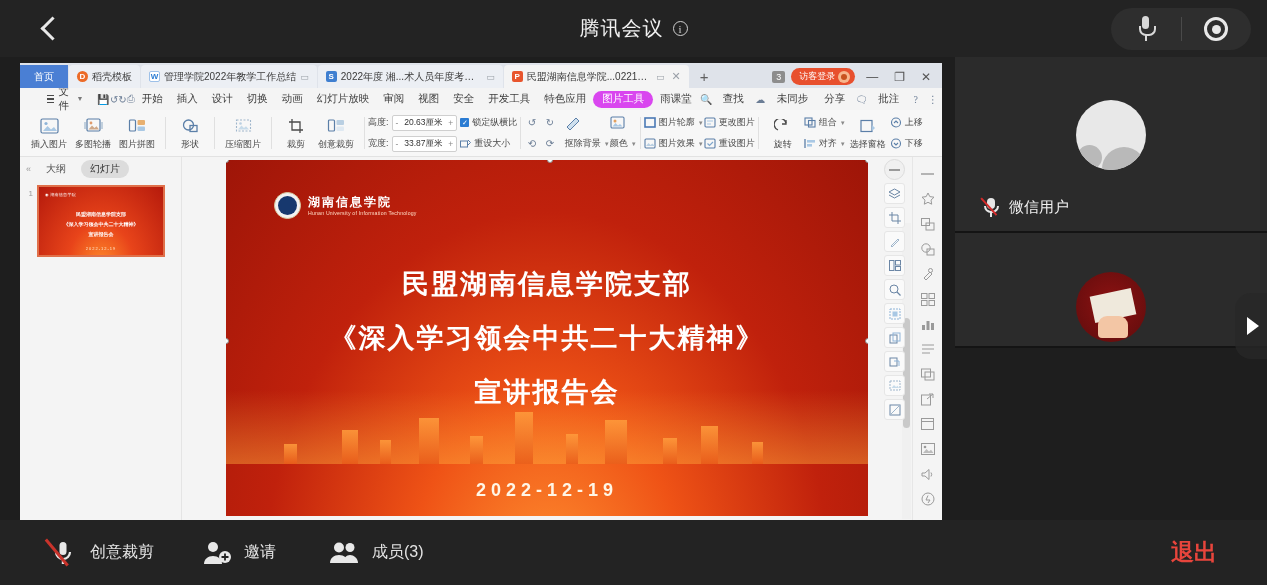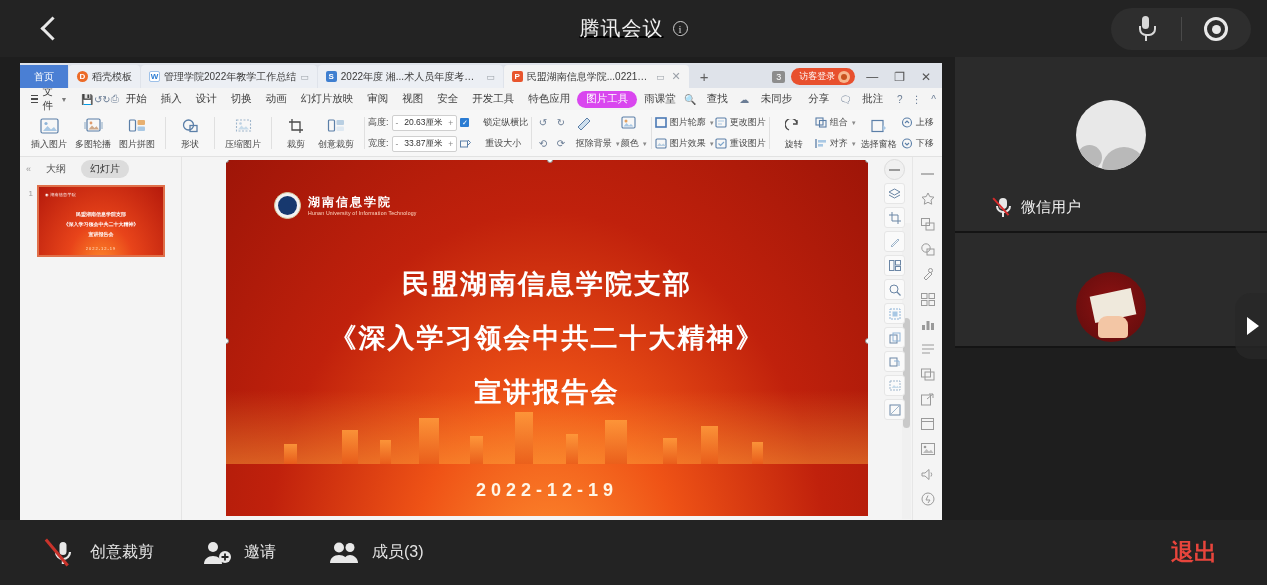--- a/index.html
+++ b/index.html
@@ -20,21 +20,20 @@
   }
   .chev {
     width: 17px; height: 17px;
     border-left: 3px solid #e8e8e8; border-bottom: 3px solid #e8e8e8;
     transform: rotate(45deg);
   }
   .topbar-title-wrap {
     position: absolute; left: 0; right: 0; top: 0; height: 57px;
     display: flex; align-items: center; justify-content: center; gap: 9px;
     pointer-events: none;
-    text-decoration: underline;
   }
   .topbar-title { color: #f2f2f2; font-size: 20px; letter-spacing: 1px; }
   .info-ico {
     width: 15px; height: 15px; border-radius: 50%;
     border: 1.5px solid #cfcfcf; color: #cfcfcf; font-size: 11px;
     display: flex; align-items: center; justify-content: center;
     font-family: "Liberation Serif", serif;
   }
   .tr-group {
     position: absolute; right: 16px; top: 8px;
@@ -93,21 +92,21 @@
   .count-box { background: #8d8d8d; color: #fff; font-size: 9px; padding: 1px 4px; border-radius: 2px; }
   .guest-pill { background: #e8502e; color: #fff; font-size: 9px; border-radius: 9px;
                 padding: 2px 5px 2px 8px; display: flex; align-items: center; gap: 3px; }
   .guest-av { width: 12px; height: 12px; border-radius: 50%; background: #f7b68d;
               display: flex; align-items: center; justify-content: center; }
   .guest-av::after { content: ''; width: 6px; height: 6px; border-radius: 50%; background: #c8521f; }
   .wbtn { color: #555; font-size: 12px; padding: 0 5px; }
 
   .wps-menu {
     height: 22px; background: #f4f4f4; display: flex; align-items: center;
-    font-size: 10.5px; color: #3e3e3e; padding-left: 5px; gap: 0;
+    font-size: 10.5px; color: #3e3e3e; padding-left: 21px; gap: 0; font-family: Liberation Serif, serif;
   }
   .mfile { display: flex; align-items: center; gap: 4px; padding: 0 6px; }
   .hamb { display: inline-block; width: 11px; }
   .hamb i { display: block; height: 1.4px; background: #4a4a4a; margin: 2px 0; }
   .caret { font-size: 7px; color: #7a7a7a; }
   .msep { width: 1px; height: 13px; background: #d8d8d8; margin: 0 4px; }
   .qico { width: 15px; height: 13px; display: flex; align-items: center; justify-content: center;
           color: #6b7d95; font-size: 10px; }
   .mitem { padding: 0 7px; white-space: nowrap; }
   .mitem.hl { background: #d946ef; color: #fff; border-radius: 9px; padding: 1.5px 9px; }
@@ -125,21 +124,21 @@
   .rbig .gi { height: 21px; display: flex; align-items: center; justify-content: center; }
   .rbig .gl { white-space: nowrap; font-size: 9px; margin-top: 1px; }
   .risvg { display: block; }
   .rcol { display: flex; flex-direction: column; justify-content: center; height: 44px; gap: 2px; }
   .rrow { display: flex; align-items: center; gap: 3px; height: 19px; }
   .rspin { display: flex; align-items: center; border: 1px solid #cfcfcf; background: #fff;
            border-radius: 2px; height: 16px; font-size: 8.5px; }
   .rspin b { font-weight: normal; padding: 0 3px; color: #8a8a8a; }
   .rspin span { min-width: 44px; text-align: center; color: #333; }
   .rlab { font-size: 9px; color: #4a4a4a; white-space: nowrap; }
-  .rsmall { display: flex; align-items: center; gap: 14px; white-space: nowrap; font-size: 9px; }
+  .rsmall { display: flex; align-items: center; gap: 3px; white-space: nowrap; font-size: 9px; }
   .ckbox { width: 9px; height: 9px; background: #2b7cd3; border-radius: 1px;
            display: flex; align-items: center; justify-content: center; color: #fff; font-size: 7px; }
   .dropcar { font-size: 6px; color: #8a8a8a; }
 
   
   .wps-body { display: flex; height: 363px; background: #f4f4f4; }
   .slide-panel { width: 162px; background: #f4f4f4; border-right: 1px solid #e4e4e4;
                  display: flex; flex-direction: column; }
   .sp-head { height: 24px; display: flex; align-items: center; gap: 6px; padding-left: 6px;
              font-size: 10px; color: #555; }
@@ -209,21 +208,21 @@
   .pav.generic { background: #e8e8e8; }
   .pav.generic .head { width: 25px; height: 25px; border-radius: 50%; background: #b9b9b9;
                        position: absolute; top: 51px; }
   .pav.generic .body { width: 44px; height: 23px; border-radius: 22px 22px 0 0; background: #b9b9b9; }
   .pav.photo { background: linear-gradient(180deg,#7ec3ef 0%,#bfe0f4 38%,#9a3b33 39%,#c0564a 58%,#2e5a74 62%,#4a7e96 100%); }
   .pav.card { background: radial-gradient(circle at 50% 45%, #8e1212 0%, #5d0c0c 100%); position: relative; }
   .pav.card .note { position: absolute; left: 16px; top: 20px; width: 42px; height: 27px;
                     background: #efe9dc; transform: rotate(-12deg); }
   .pav.card .hand { position: absolute; left: 22px; top: 44px; width: 30px; height: 22px;
                     background: #f3c6a5; border-radius: 9px 9px 4px 4px; }
-  .pname { position: absolute; left: 40px; bottom: 14px; display: flex; align-items: flex-start; gap: 9px; }
+  .pname { position: absolute; left: 28px; bottom: 14px; display: flex; align-items: flex-start; gap: 9px; }
   .pname-txt { color: #f0f0f0; font-size: 15px; }
   .mute-ico { position: relative; width: 17px; height: 19px; }
   .mute-ico .mm1 { position: absolute; left: 4px; top: 0; width: 8px; height: 11px;
                    border-radius: 4px; background: #e6e6e6; }
   .mute-ico .mm2 { position: absolute; left: 1px; top: 8px; width: 15px; height: 7px;
                    border: 2px solid #e6e6e6; border-top: none; border-radius: 0 0 8px 8px; }
   .mute-ico .mm3 { position: absolute; left: 7px; top: 14px; width: 2px; height: 5px; background: #e6e6e6; }
   .mute-ico .slash { position: absolute; left: -2px; top: -1px; width: 23px; height: 2.4px;
                      background: #d62b2b; transform: rotate(48deg); transform-origin: left center; }
 

